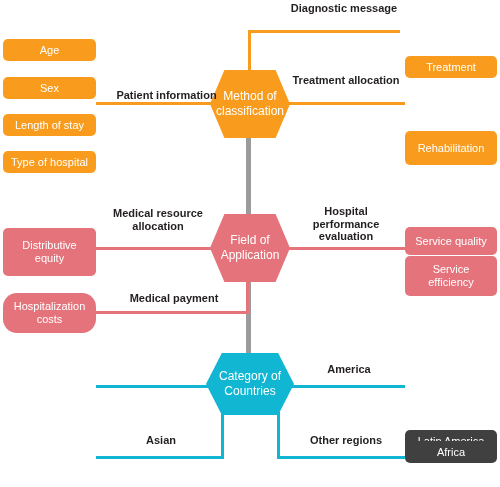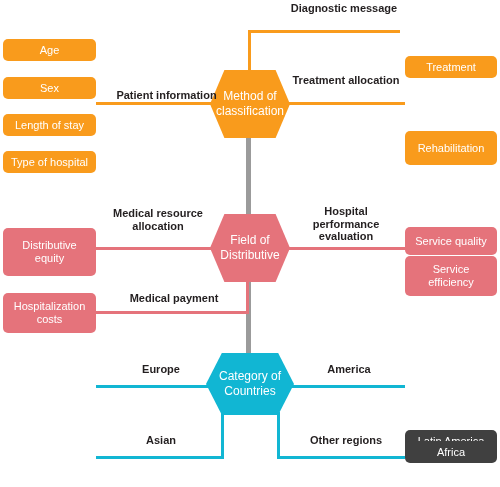--- a/index.html
+++ b/index.html
@@ -96,40 +96,39 @@
   <div class="line l-cyan" style="left:96px; top:456px; width:128px; height:3px;"></div>
 
   <div class="line l-cyan" style="left:277px; top:412px; width:3px; height:47px;"></div>
   <div class="line l-cyan" style="left:277px; top:456px; width:128px; height:3px;"></div>
 
   <div class="hex orange" style="left:210px; top:70px; width:80px; height:68px;">
     <span>Method of classification</span>
   </div>
 
   <div class="hex pink" style="left:210px; top:214px; width:80px; height:68px;">
-    <span>Field of Distributive</span>
+    <span>Field of Application</span>
   </div>
 
   <div class="hex cyan" style="left:206px; top:353px; width:88px; height:62px;">
     <span>Category of Countries</span>
   </div>
 
   <div class="edge-label" style="left:289px; top:2px; width:110px;">Diagnostic message</div>
 
   <div class="edge-label" style="left:114px; top:74px; width:105px;margin-top:15px;">Patient information</div>
 
   <div class="edge-label" style="left:292px; top:74px; width:108px;">Treatment allocation</div>
 
   <div class="edge-label" style="left:100px; top:207px; width:116px;">Medical resource allocation</div>
 
   <div class="edge-label" style="left:104px; top:292px; width:140px;">Medical payment</div>
 
   <div class="edge-label" style="left:300px; top:205px; width:92px;">Hospital performance evaluation</div>
 
-  <div class="edge-label" style="left:105px; top:363px; width:112px;">Europe</div>
 
   <div class="edge-label" style="left:294px; top:363px; width:110px;">America</div>
 
   <div class="edge-label" style="left:100px; top:434px; width:122px;">Asian</div>
 
   <div class="edge-label" style="left:288px; top:434px; width:116px;">Other regions</div>
 
   <div class="pill orange" style="left:3px; top:39px; width:93px; height:22px;">
     <span>Age</span>
   </div>
@@ -146,21 +145,21 @@
   <div class="pill orange" style="left:405px; top:56px; width:92px; height:22px;">
     <span>Treatment</span>
   </div>
   <div class="pill orange" style="left:405px; top:131px; width:92px; height:34px;">
     <span>Rehabilitation</span>
   </div>
 
   <div class="pill pink" style="left:3px; top:228px; width:93px; height:48px;">
     <span>Distributive equity</span>
   </div>
-  <div class="pill pink" style="left:3px; top:293px; width:93px; height:40px;">
+  <div class="pill pink" style="left:3px; top:293px; width:93px; height:40px;border-radius:14px;">
     <span>Hospitalization costs</span>
   </div>
   <div class="pill pink" style="left:405px; top:227px; width:92px; height:28px;">
     <span>Service quality</span>
   </div>
   <div class="pill pink" style="left:405px; top:256px; width:92px; height:40px;">
     <span>Service efficiency</span>
   </div>
 
   <div class="pill cyan" style="left:405px; top:430px; width:92px; height:22px;">

